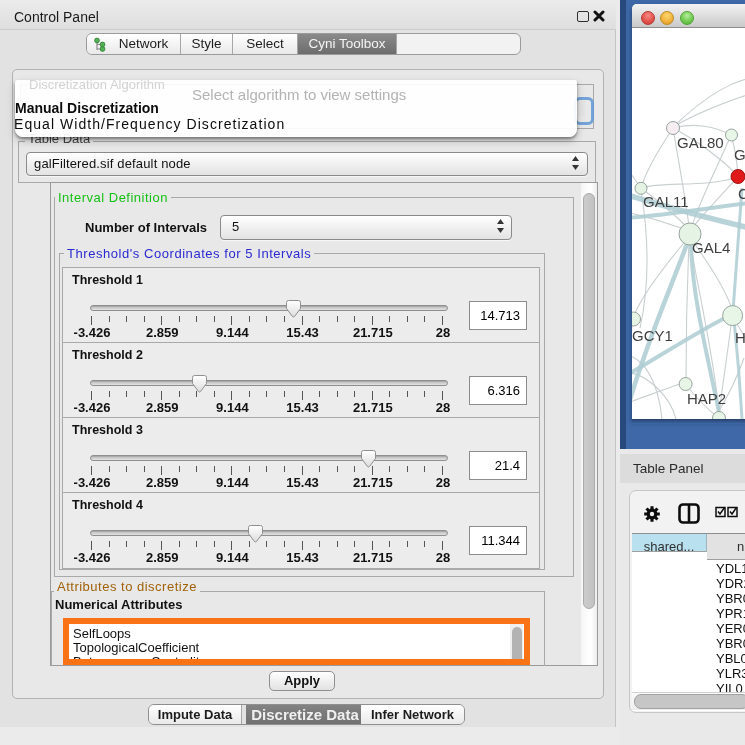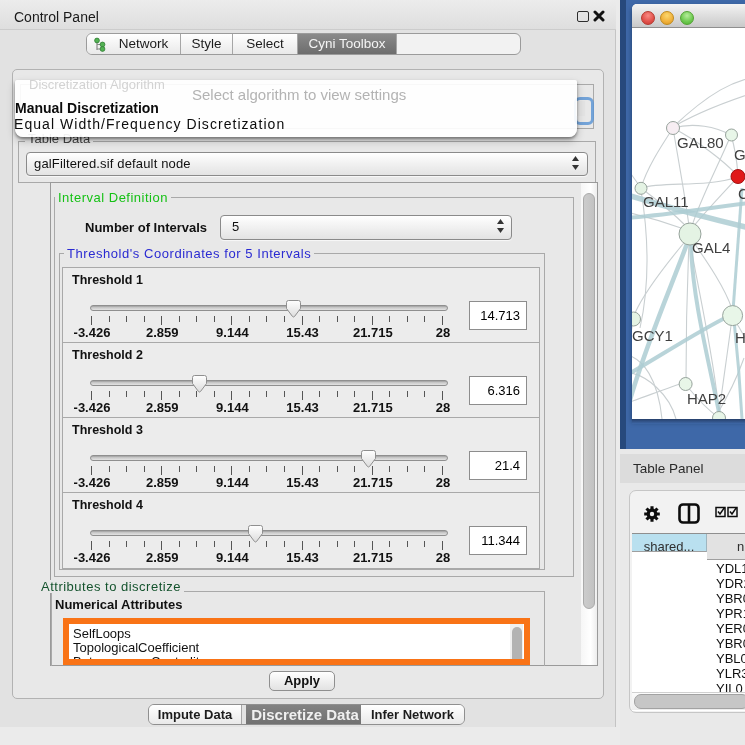--- a/index.html
+++ b/index.html
@@ -158,21 +158,21 @@
   <div class="tlab" style="left:209.6px">15.43</div>
   <div class="tlab" style="left:279.8px">21.715</div>
   <div class="tlab" style="left:350px">28</div>
   <div class="vbox">11.344</div>
 </div>
 <svg class="a" style="left:248px;top:525px" width="15" height="18" viewBox="0 0 15 18">
  <path d="M2.5 .5 H12.5 Q14.5 .5 14.5 2.5 V8.5 L8.6 16.4 Q7.5 17.6 6.4 16.4 L.5 8.5 V2.5 Q.5 .5 2.5 .5 Z" fill="url(#th1)" stroke="#8f8f8f"></path>
 </svg>
 
 <div class="grp" style="left:51px;top:591px;width:492px;height:80px;border-bottom:none"></div>
-<div class="glab" style="left:38px;top:580px;font-size:13px;letter-spacing:.5px;color:#14532d">Attributes to discretize</div>
+<div class="glab" style="left:54px;top:580px;font-size:13px;letter-spacing:.5px;color:#a16207">Attributes to discretize</div>
 <div class="a" style="left:55px;top:597px;font-size:13px;font-weight:700;color:#111">Numerical Attributes</div>
 
 <div class="a" style="left:63px;top:618px;width:467px;height:47px;background:#ffffff;border:6px solid #f97316;box-sizing:border-box;overflow:hidden">
   <div style="position:absolute;left:4px;top:2px;font-size:13px;color:#111">SelfLoops</div>
   <div style="position:absolute;left:4px;top:16px;font-size:13px;color:#111">TopologicalCoefficient</div>
   <div style="position:absolute;left:4px;top:30px;font-size:13px;color:#111">BetweennessCentrality</div>
   <div style="position:absolute;right:1px;top:0;width:13px;height:46px;background:#f0f0f0"></div>
   <div style="position:absolute;right:2px;top:3px;width:10px;height:43px;background:#b3b3b3;border-radius:5px 5px 0 0"></div>
 </div>
 

